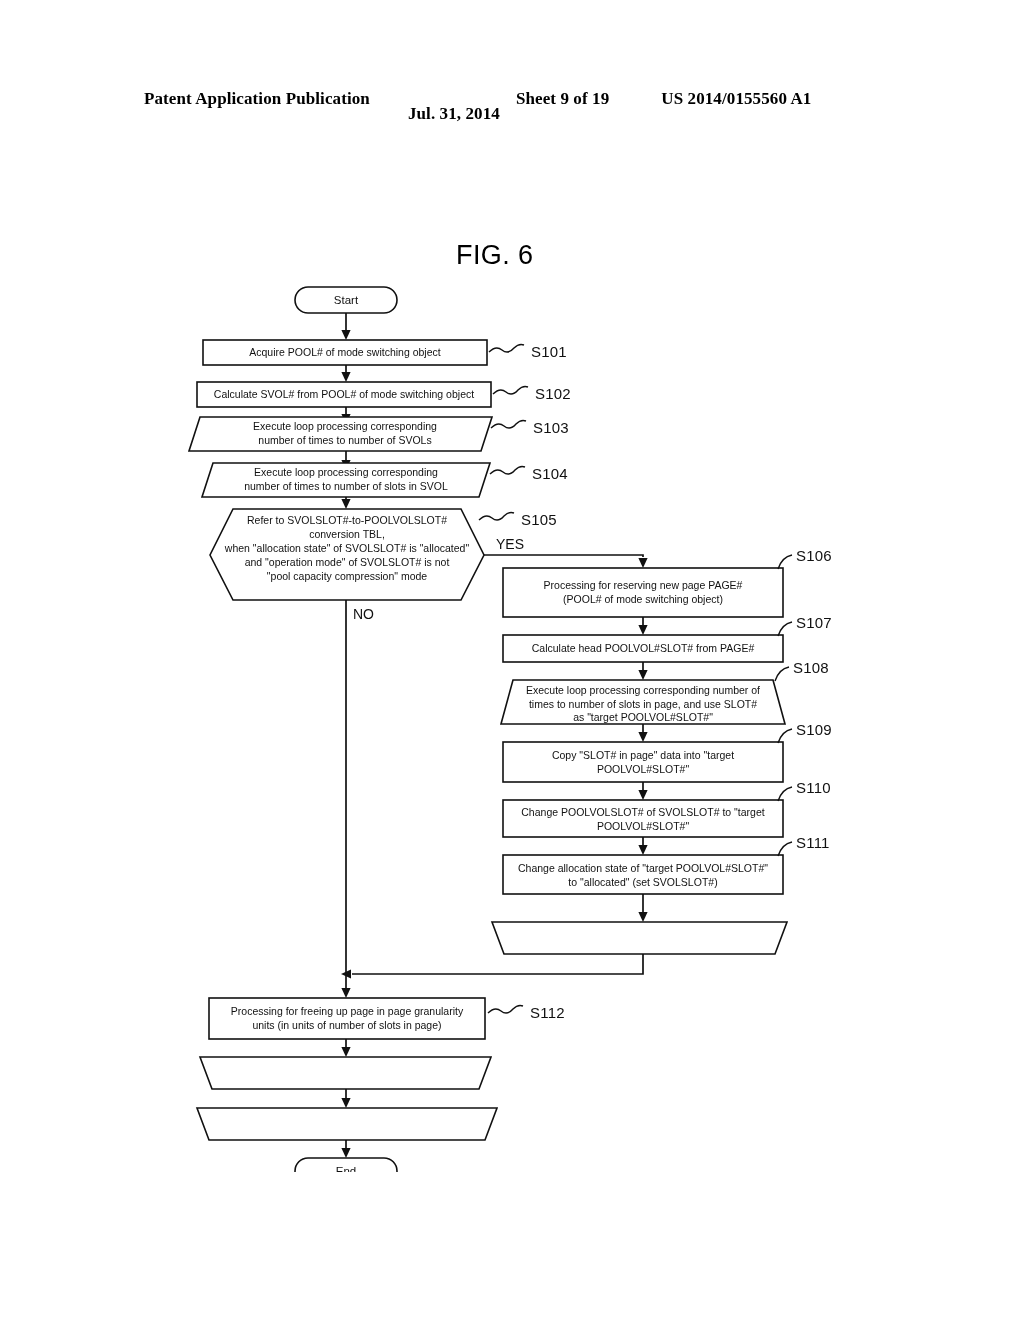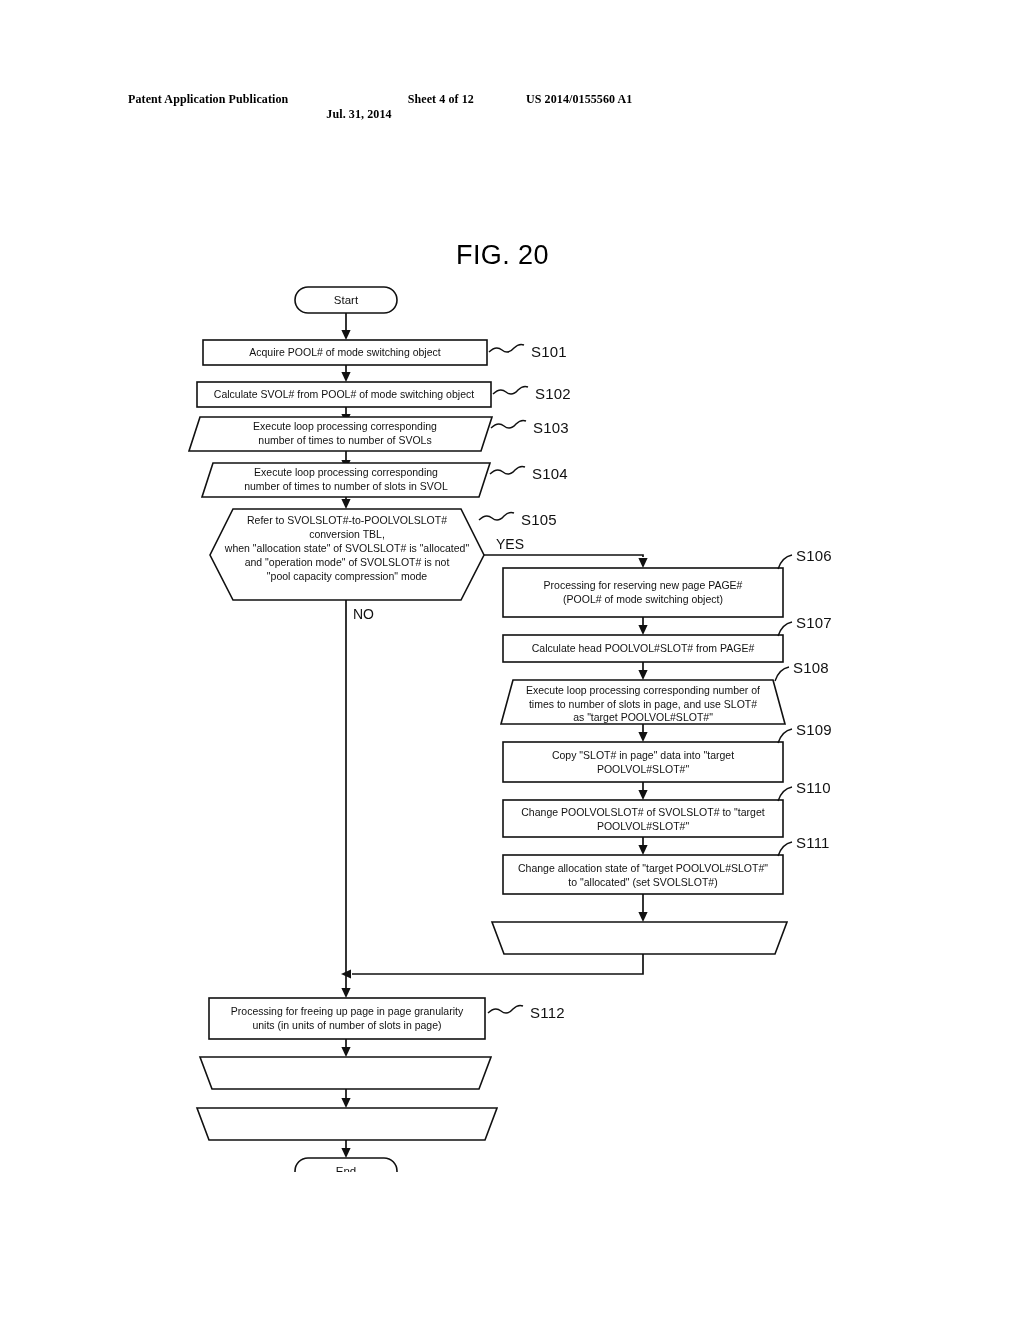--- a/index.html
+++ b/index.html
@@ -17,26 +17,26 @@
   }
   .page {
     position: relative;
     width: 1024px;
     height: 1320px;
   }
   
   .pub-header {
     position: absolute;
     top: 86px;
-    left: 128px;
+    left: 144px;
     width: 768px;
     height: 26px;
     font-family: "Liberation Serif", serif;
     font-weight: bold;
-    font-size: 12px;
+    font-size: 17px;
     letter-spacing: 0.1px;
     display: flex;
     align-items: center;
     white-space: nowrap;
   }
   .pub-header .h-pub   { }
   .pub-header .h-date  { margin-left: 38px; margin-top: 30px; }
   .pub-header .h-sheet { margin-left: 16px; }
   .pub-header .h-num   { margin-left: 52px; }
 
@@ -91,27 +91,27 @@
   }
 </style>
 </head>
 <body>
 
 <div class="page">
 
   <div class="pub-header">
     <span class="h-pub">Patent Application Publication</span>
     <span class="h-date">Jul. 31, 2014</span>
-    <span class="h-sheet">Sheet 4 of 12</span>
+    <span class="h-sheet">Sheet 9 of 19</span>
     <span class="h-num">US 2014/0155560 A1</span>
   </div>
 
   <div class="fig-wrap">
 
-    <div class="fig-title">FIG. 20</div>
+    <div class="fig-title">FIG. 6</div>
 
     <svg class="flow" viewBox="0 0 1024 940">
 
       <g>
 
         <path class="conn" d="M346,81 L346,99"></path>
         <path d="M346,108 l-4.6,-10 h9.2 z" fill="#111111"></path>
 
         <path class="conn" d="M346,131 L346,141"></path>
         <path d="M346,150 l-4.6,-10 h9.2 z" fill="#111111"></path>

